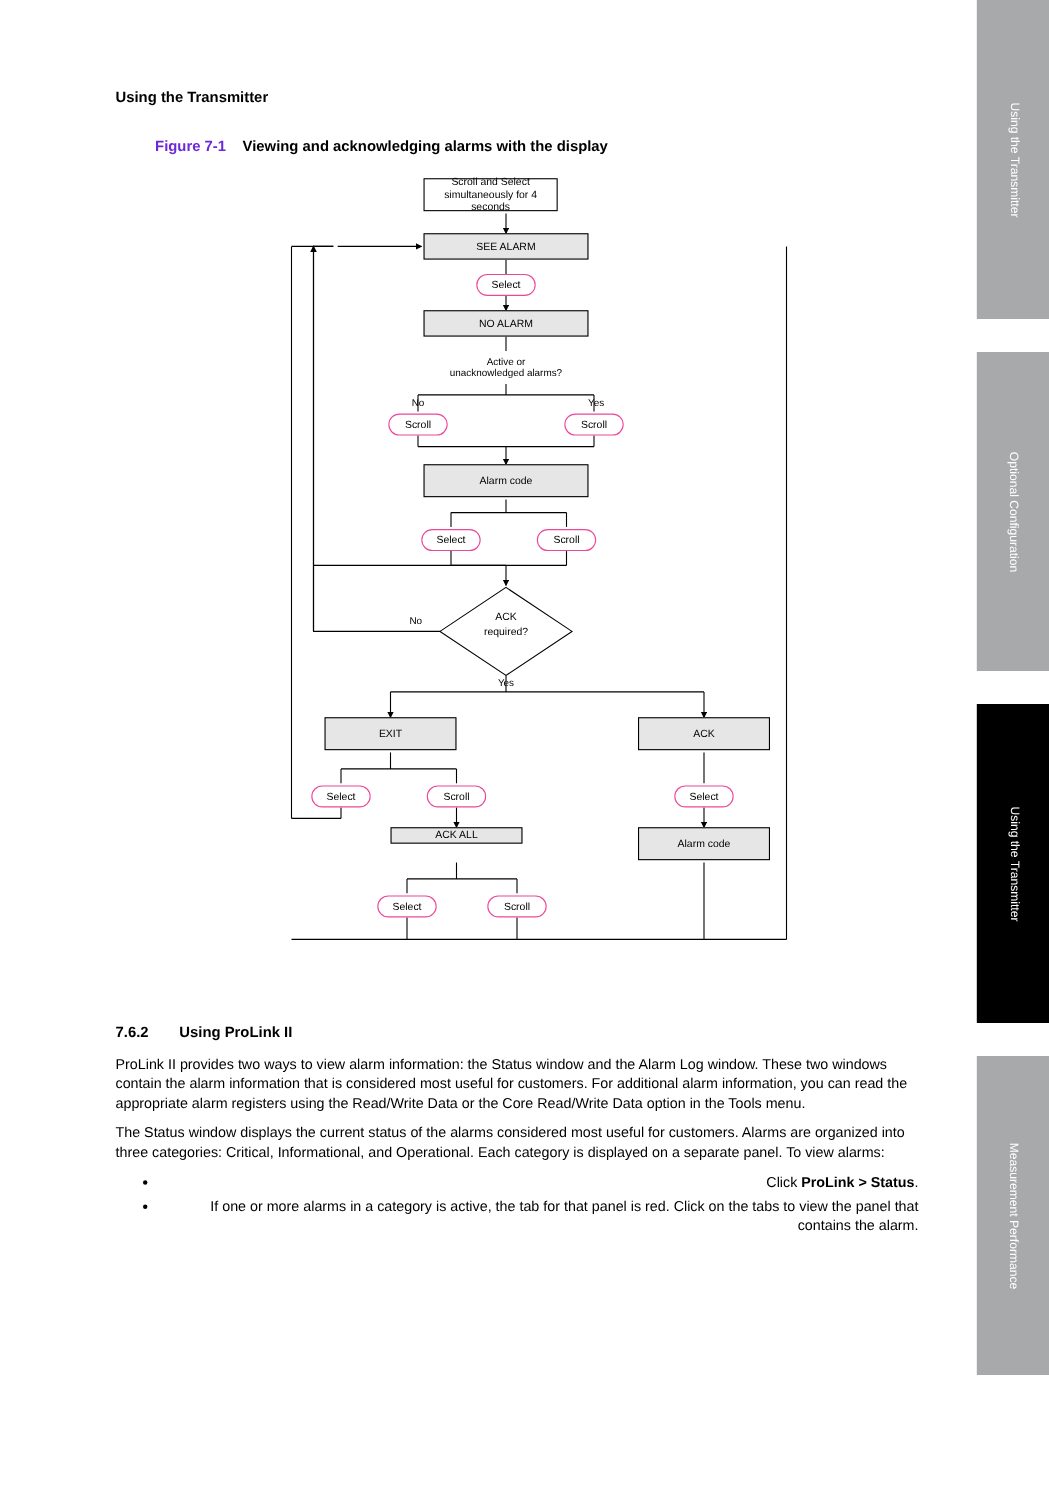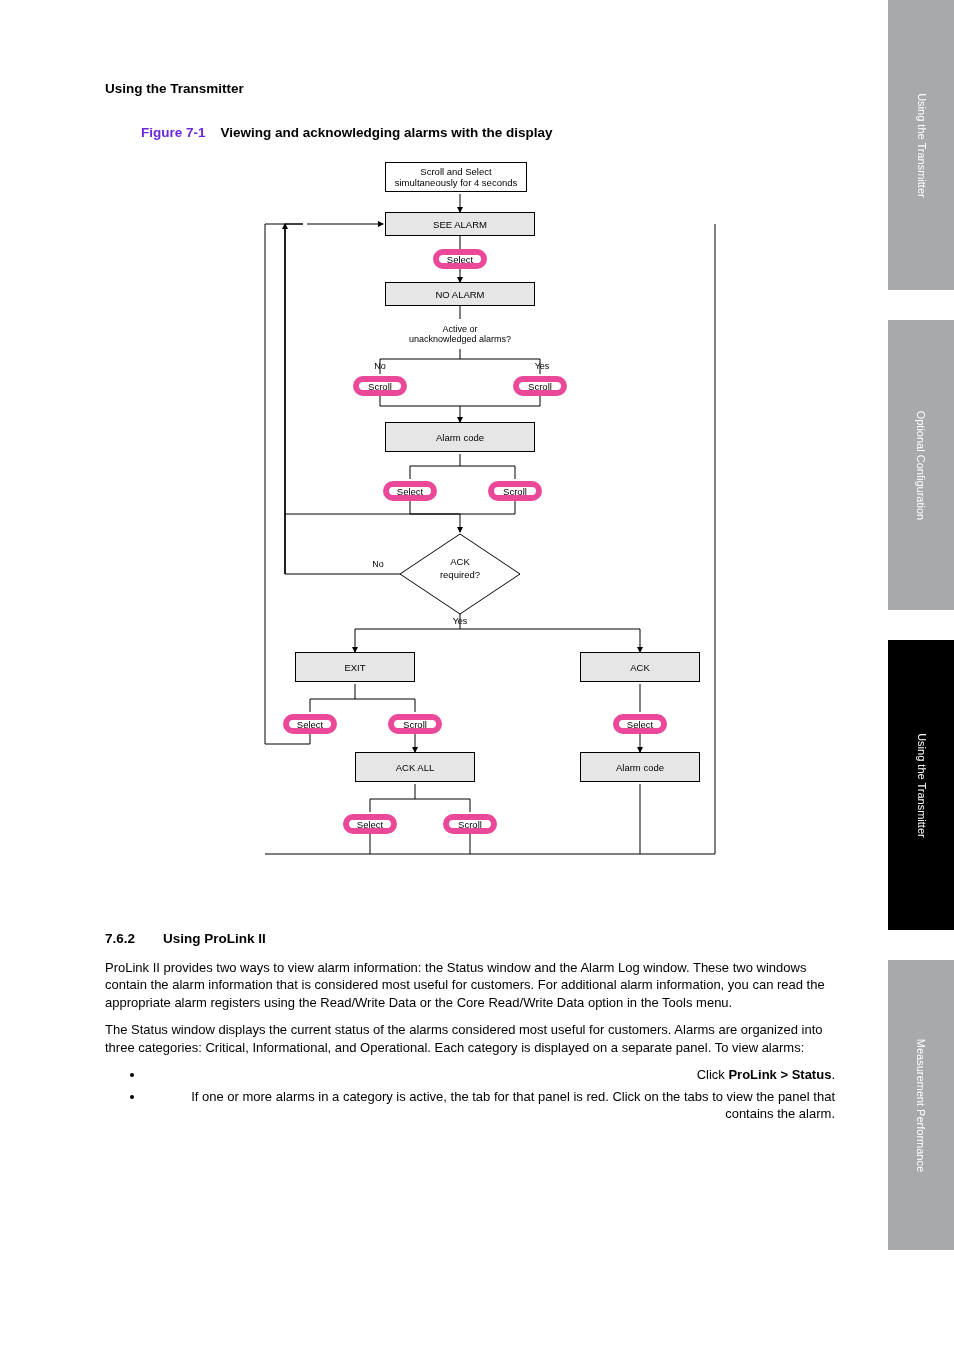--- a/index.html
+++ b/index.html
@@ -88,21 +88,21 @@
   .start {
     background: #fff;
     border: 1px solid #000;
   }
   .proc {
     background: #e6e6e6;
     border: 1px solid #000;
   }
   .btn {
     background: #fff;
-    border: 6px solid #ec4899;
+    border: 1px solid #ec4899;
     border-radius: 10px;
   }
   .label {
     font-size: 9px;
     white-space: nowrap;
     text-align: center;
   }
   .diamond-text {
     position: absolute;
     text-align: center;
@@ -233,21 +233,21 @@
           <line x1="255" y1="645" x2="255" y2="658"></line>
           <line x1="155" y1="680" x2="155" y2="700"></line>
           <line x1="255" y1="680" x2="255" y2="700"></line>
           <line x1="50" y1="700" x2="500" y2="700"></line>
           <line x1="425" y1="630" x2="425" y2="700"></line>
           <line x1="500" y1="700" x2="500" y2="70"></line>
 
         </g>
       </svg>
 
-      <div class="node start" style="left:170px; top:8px; width:142px; height:30px;">
+      <div class="node start" style="left:170px; top:8px; width:122px; height:30px;">
           <span style="white-space:pre-line">Scroll and Select
 simultaneously for 4 seconds</span>
         </div>
 
       <div class="node proc" style="left:170px; top:58px; width:150px; height:24px;">
           <span>SEE ALARM</span>
         </div>
 
       <div class="node btn" style="left:218px; top:95px; width:54px; height:20px;">
           <span>Select</span>
@@ -296,21 +296,21 @@
       <div class="node btn" style="left:68px; top:560px; width:54px; height:20px;">
           <span>Select</span>
         </div>
       <div class="node btn" style="left:173px; top:560px; width:54px; height:20px;">
           <span>Scroll</span>
         </div>
       <div class="node btn" style="left:398px; top:560px; width:54px; height:20px;">
           <span>Select</span>
         </div>
 
-      <div class="node proc" style="left:140px; top:598px; width:120px; height:30px;">
+      <div class="node proc" style="left:140px; top:598px; width:120px; height:15px;">
           <span>ACK ALL</span>
         </div>
       <div class="node proc" style="left:365px; top:598px; width:120px; height:30px;">
           <span>Alarm code</span>
         </div>
 
       <div class="node btn" style="left:128px; top:660px; width:54px; height:20px;">
           <span>Select</span>
         </div>
       <div class="node btn" style="left:228px; top:660px; width:54px; height:20px;">

